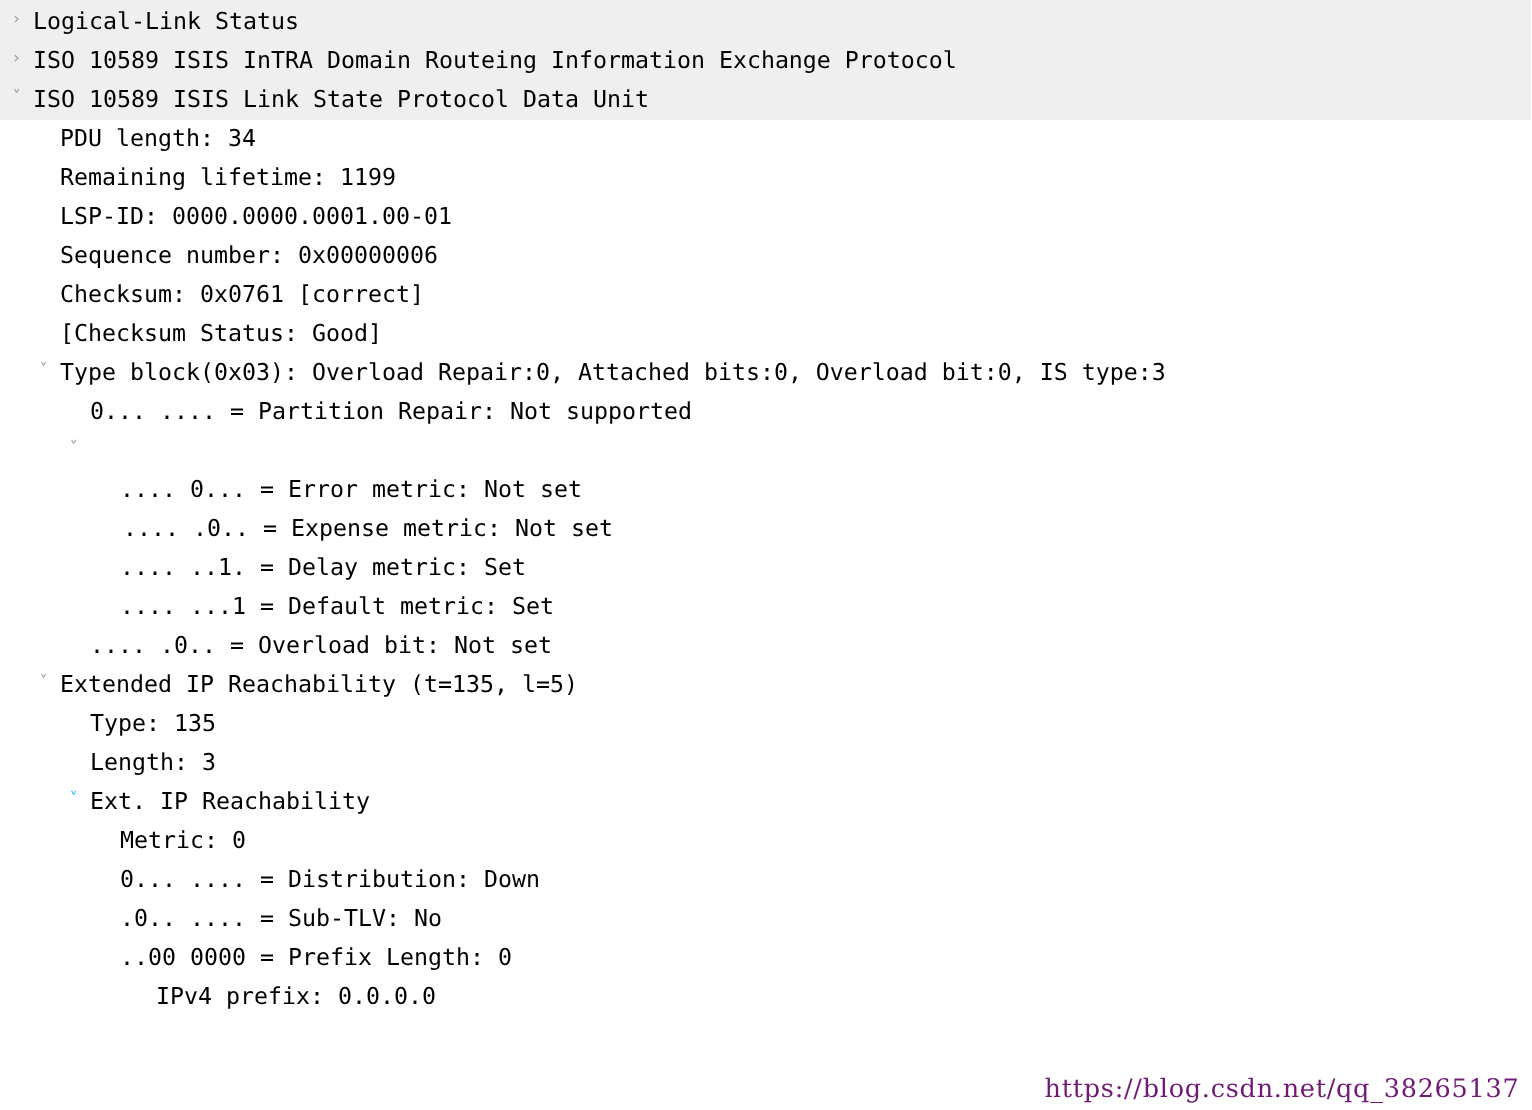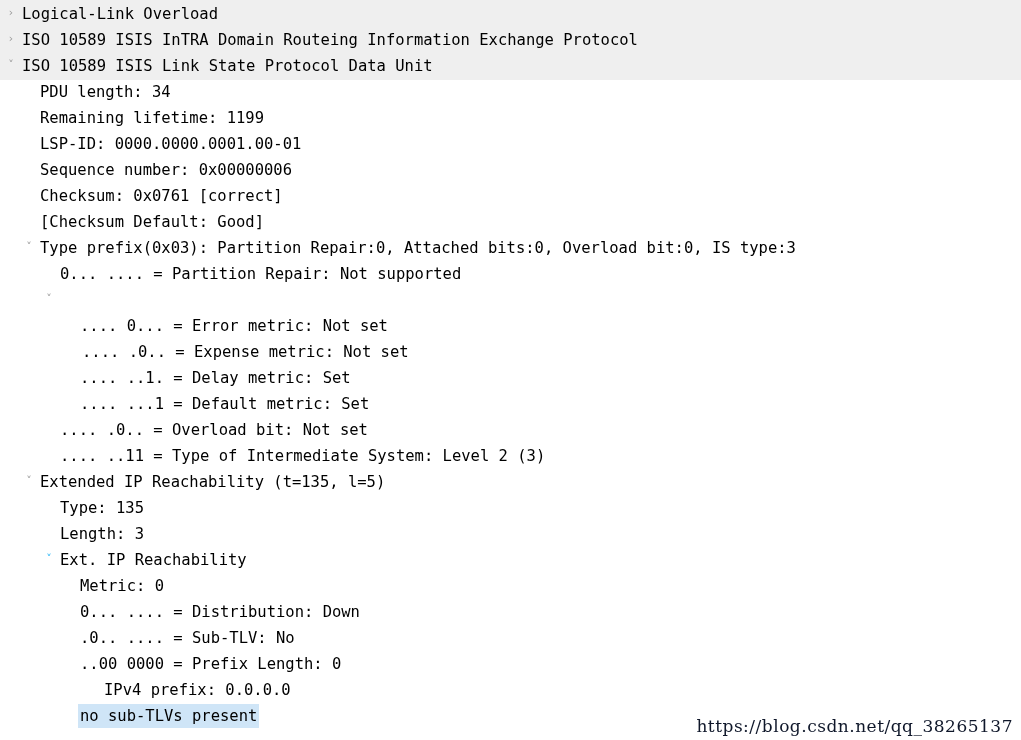--- a/index.html
+++ b/index.html
@@ -67,55 +67,53 @@
     left: 0;
     height: 26px;
     line-height: 26px;
   }
   .watermark {
     position: absolute;
     right: 8px;
     bottom: 4px;
     font-family: "DejaVu Serif", "Liberation Serif", serif;
     font-size: 17px;
-    color: #0f172a;
+    color: #701a75;
     letter-spacing: 0.5px;
     white-space: pre;
     z-index: 1;
   }
 </style>
 </head>
 <body>
 
 <div id="app">
   <div class="header-band"></div>
   <div class="tree" id="tree">
-      <div class="row"><span class="twisty" style="left: 4px;">›</span><span class="label" style="left: 20px;"><span class="hl">Logical-Link Overload</span></span></div>
+      <div class="row"><span class="twisty" style="left: 4px;">›</span><span class="label" style="left: 20px;"><span class="hl">Logical-Link Status</span></span></div>
       <div class="row"><span class="twisty" style="left: 4px;">›</span><span class="label" style="left: 20px; text-align: center;"><span class="hl">ISO 10589 ISIS InTRA Domain Routeing Information Exchange Protocol</span></span></div>
       <div class="row"><span class="twisty" style="left: 4px;">˅</span><span class="label" style="left: 20px;"><span class="hl">ISO 10589 ISIS Link State Protocol Data Unit</span></span></div>
       <div class="row"><span class="label" style="left: 38px;"><span class="hl">PDU length: 34</span></span></div>
       <div class="row"><span class="label" style="left: 38px;"><span class="hl">Remaining lifetime: 1199</span></span></div>
       <div class="row"><span class="label" style="left: 38px;"><span class="hl">LSP-ID: 0000.0000.0001.00-01</span></span></div>
       <div class="row"><span class="label" style="left: 38px;"><span class="hl">Sequence number: 0x00000006</span></span></div>
       <div class="row"><span class="label" style="left: 38px;"><span class="hl">Checksum: 0x0761 [correct]</span></span></div>
-      <div class="row"><span class="label" style="left: 38px;"><span class="hl">[Checksum Default: Good]</span></span></div>
-      <div class="row"><span class="twisty" style="left: 22px;">˅</span><span class="label" style="left: 38px;"><span class="hl">Type prefix(0x03): Partition Repair:0, Attached bits:0, Overload bit:0, IS type:3</span></span></div>
+      <div class="row"><span class="label" style="left: 38px;"><span class="hl">[Checksum Status: Good]</span></span></div>
+      <div class="row"><span class="twisty" style="left: 22px;">˅</span><span class="label" style="left: 38px;"><span class="hl">Type block(0x03): Overload Repair:0, Attached bits:0, Overload bit:0, IS type:3</span></span></div>
       <div class="row"><span class="label" style="left: 58px;"><span class="hl">0... .... = Partition Repair: Not supported</span></span></div>
       <div class="row"><span class="twisty" style="left: 42px;">˅</span></div>
       <div class="row"><span class="label" style="left: 78px;"><span class="hl">.... 0... = Error metric: Not set</span></span></div>
       <div class="row"><span class="label" style="left: 80px;"><span class="hl">.... .0.. = Expense metric: Not set</span></span></div>
       <div class="row"><span class="label" style="left: 78px;"><span class="hl">.... ..1. = Delay metric: Set</span></span></div>
       <div class="row"><span class="label" style="left: 78px;"><span class="hl">.... ...1 = Default metric: Set</span></span></div>
       <div class="row"><span class="label" style="left: 58px;"><span class="hl">.... .0.. = Overload bit: Not set</span></span></div>
-      <div class="row"><span class="label" style="left: 58px;"><span class="hl">.... ..11 = Type of Intermediate System: Level 2 (3)</span></span></div>
       <div class="row"><span class="twisty" style="left: 22px;">˅</span><span class="label" style="left: 38px;"><span class="hl">Extended IP Reachability (t=135, l=5)</span></span></div>
       <div class="row"><span class="label" style="left: 58px;"><span class="hl">Type: 135</span></span></div>
       <div class="row"><span class="label" style="left: 58px;"><span class="hl">Length: 3</span></span></div>
       <div class="row"><span class="twisty accent" style="left: 42px;">˅</span><span class="label" style="left: 58px;"><span class="hl">Ext. IP Reachability</span></span></div>
       <div class="row"><span class="label" style="left: 78px;"><span class="hl">Metric: 0</span></span></div>
       <div class="row"><span class="label" style="left: 78px;"><span class="hl">0... .... = Distribution: Down</span></span></div>
       <div class="row"><span class="label" style="left: 78px;"><span class="hl">.0.. .... = Sub-TLV: No</span></span></div>
       <div class="row"><span class="label" style="left: 78px;"><span class="hl">..00 0000 = Prefix Length: 0</span></span></div>
       <div class="row"><span class="label" style="left: 78px; margin-left: 24px;"><span class="hl">IPv4 prefix: 0.0.0.0</span></span></div>
-      <div class="row selected"><span class="label" style="left: 78px;"><span class="hl">no sub-TLVs present</span></span></div>
     </div>
   <div class="watermark">https://blog.csdn.net/qq_38265137</div>
 </div>
 
 </body></html>

